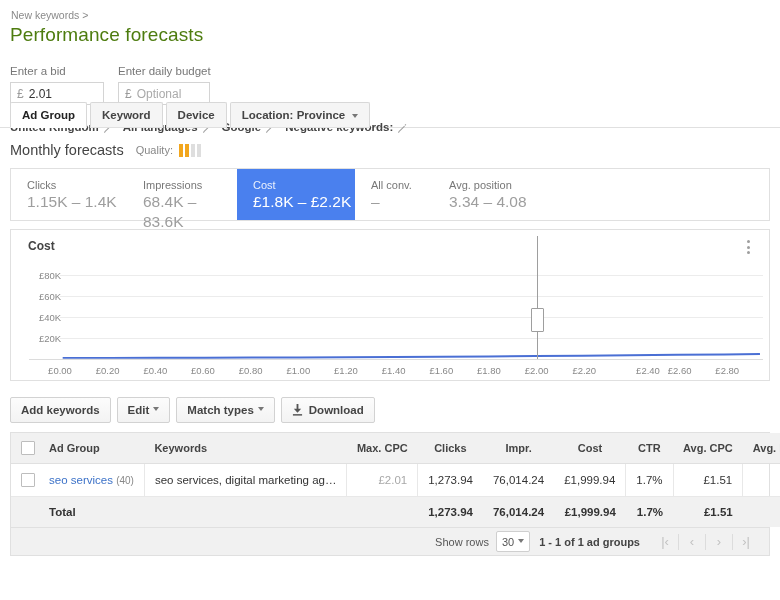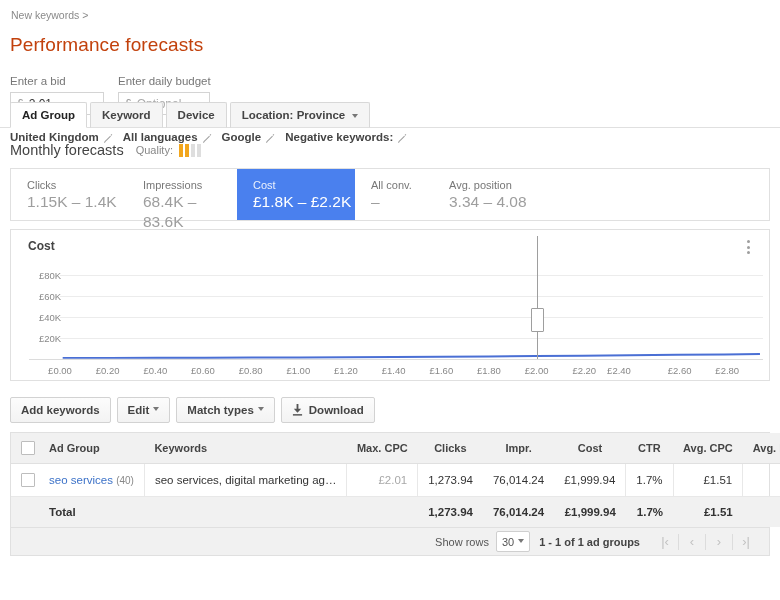--- a/index.html
+++ b/index.html
@@ -28,23 +28,23 @@
   }
   .breadcrumb {
     font-size: 10.5px;
     color: #8a8a8a;
     line-height: 14px;
     padding-left: 1px;
   }
   .page-title {
     font-size: 19px;
     font-weight: normal;
-    color: #c2410c;
+    color: #4d7c0f;
     line-height: 24px;
-    margin-top: 11px;
+    margin-top: 1px;
     letter-spacing: 0.1px;
   }
 
   .bid-row {
     display: flex;
     margin-top: 17px;
   }
   .field-block { margin-right: 14px; }
   .field-label {
     font-size: 11.5px;
@@ -545,21 +545,21 @@
       <div class="xlabel" style="left: 144.322px; top: 107px;">£0.40</div>
       <div class="xlabel" style="left: 191.983px; top: 107px;">£0.60</div>
       <div class="xlabel" style="left: 239.644px; top: 107px;">£0.80</div>
       <div class="xlabel" style="left: 287.305px; top: 107px;">£1.00</div>
       <div class="xlabel" style="left: 334.966px; top: 107px;">£1.20</div>
       <div class="xlabel" style="left: 382.627px; top: 107px;">£1.40</div>
       <div class="xlabel" style="left: 430.288px; top: 107px;">£1.60</div>
       <div class="xlabel" style="left: 477.949px; top: 107px;">£1.80</div>
       <div class="xlabel" style="left: 525.61px; top: 107px;">£2.00</div>
       <div class="xlabel" style="left: 573.271px; top: 107px;">£2.20</div>
-      <div class="xlabel" style="left: 608px; top: 107px;">£2.40</div>
+      <div class="xlabel" style="left: 637px; top: 107px;">£2.40</div>
       <div class="xlabel" style="left: 668.593px; top: 107px;">£2.60</div>
       <div class="xlabel" style="left: 716.254px; top: 107px;">£2.80</div>
       <svg class="cost-line" viewBox="0 0 758 123">
         <path d="M 49.0 100.7 L 96.7 100.7 L 144.3 100.6 L 192.0 100.5 L 239.6 100.4 L 287.3 100.3 L 335.0 100.1 L 382.6 99.9 L 430.3 99.6 L 477.9 99.3 L 525.6 98.9 L 573.3 98.5 L 620.9 98.0 L 668.6 97.6 L 716.3 97.2 L 752.0 96.9" fill="none" stroke="#4a6fd4" stroke-width="2"></path>
       </svg>
       <div class="slider-line" style="left: 525.61px; top: -22px; height: 123px;"></div>
       <div class="slider-handle" style="left: 520.11px; top: 49.8889px;"></div>
     </div>
 </div>
 

